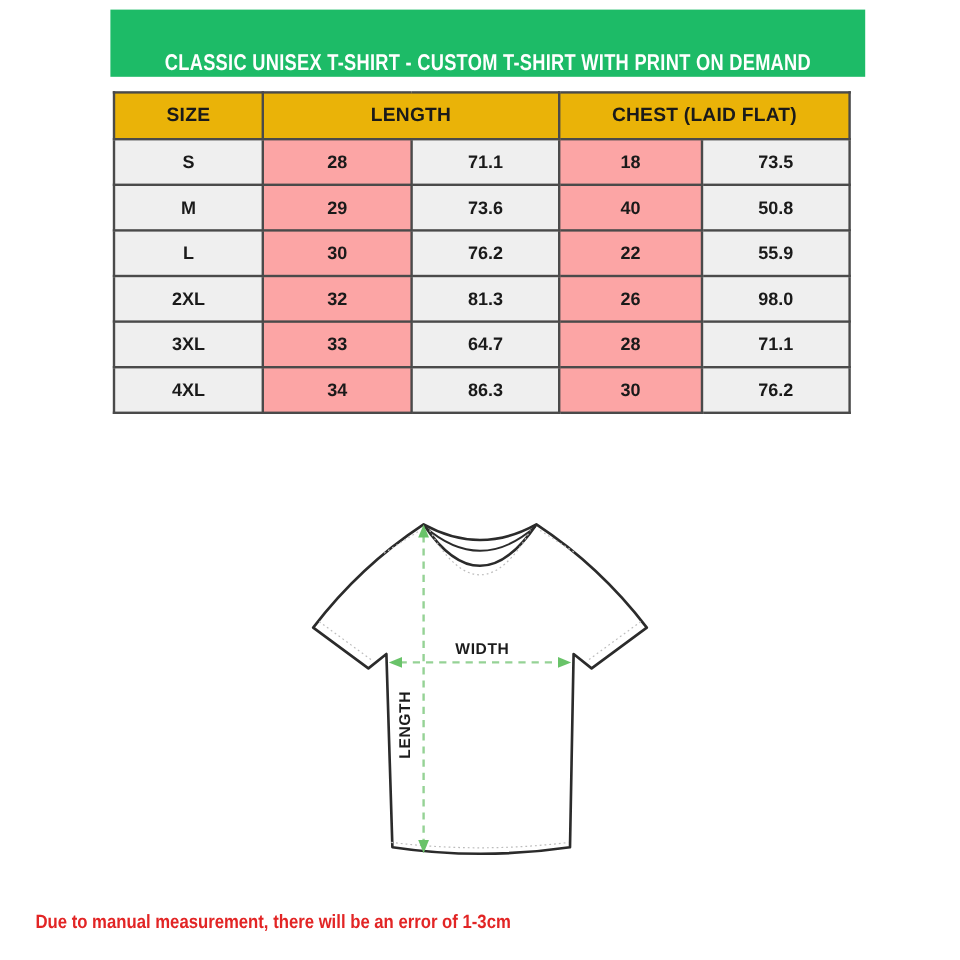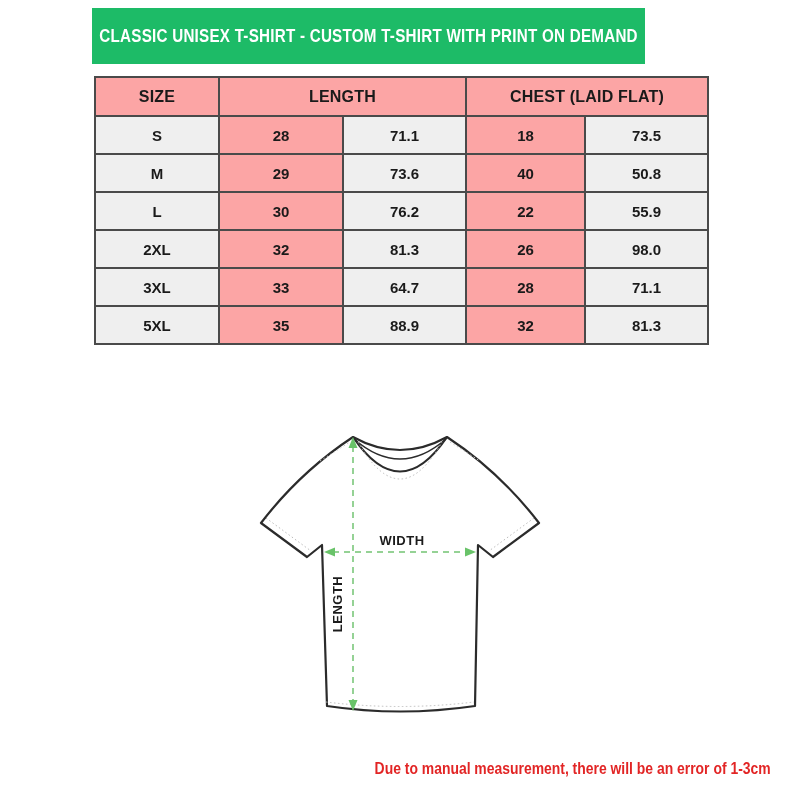--- a/index.html
+++ b/index.html
@@ -1,39 +1,39 @@
 <!DOCTYPE html>
 <html><head>
 <meta charset="utf-8">
 <style>
   html,body{margin:0;padding:0;background:#ffffff;}
   body{width:800px;height:800px;position:relative;overflow:hidden;
        font-family:"Liberation Sans",sans-serif;}
 
   
-  .banner{position:absolute;left:92px;top:8px;width:553px;height:56px;
-          background:#1dbb67;display:flex;align-items:center;justify-content:center;}
+  .banner{position:absolute;left:92px;top:8px;width:629px;height:56px;
+          background:#1dbb67;display:flex;align-items:flex-end;justify-content:center;}
   .banner span{color:#ffffff;font-weight:700;font-size:19px;white-space:nowrap;
                transform:scaleX(0.80);transform-origin:center;letter-spacing:0.3px;}
 
   
   .size-table{position:absolute;left:94px;top:76px;width:613px;
               border-collapse:collapse;table-layout:fixed;
               border:2px solid #3f3f3f;}
   .size-table th,.size-table td{border:2px solid #4a4a4a;text-align:center;
               vertical-align:middle;color:#1a1a1a;padding:0;}
-  .size-table th{background:#fca5a5;font-size:16px;font-weight:700;height:37px;letter-spacing:0.2px;margin-top:19px;}
+  .size-table th{background:#eab308;font-size:16px;font-weight:700;height:37px;letter-spacing:0.2px;margin-top:19px;}
   .size-table td{font-size:15px;font-weight:700;height:36px;background:#fca5a5;}
   .size-table td.shade{background:#efefef;}
 
   
   .shirt-wrap{position:absolute;left:240px;top:414px;width:320px;height:320px;}
 
   
-  .note{position:absolute;left:0;top:760px;width:800px;text-align:right;}
+  .note{position:absolute;left:0;top:760px;width:800px;text-align:left;}
   .note span{color:#e22525;font-weight:700;font-size:16px;white-space:nowrap;
              display:inline-block;transform:scaleX(0.87);transform-origin:center;}
 </style>
 </head>
 <body>
 
 <div class="banner">
   <span>CLASSIC UNISEX T-SHIRT - CUSTOM T-SHIRT WITH PRINT ON DEMAND</span>
 </div>
 
@@ -82,25 +82,25 @@
       <td class="shade">98.0</td>
     </tr>
     <tr>
       <td class="shade">3XL</td>
       <td>33</td>
       <td class="shade">64.7</td>
       <td>28</td>
       <td class="shade">71.1</td>
     </tr>
     <tr>
-      <td class="shade">5XL</td>
-      <td>35</td>
-      <td class="shade">88.9</td>
-      <td>32</td>
-      <td class="shade">81.3</td>
+      <td class="shade">4XL</td>
+      <td>34</td>
+      <td class="shade">86.3</td>
+      <td>30</td>
+      <td class="shade">76.2</td>
     </tr>
   </tbody>
 </table>
 
 <div class="shirt-wrap">
   <svg width="320" height="320" viewBox="0 0 320 320">
 
     <path d="M113,23 Q60,58 21,109 L67,143 L82,131 L87,292 Q160,303 235,292 L238,131 L253,143 L299,109 Q260,58 207,23 Q160,49 113,23 Z" fill="#ffffff" stroke="#2b2b2b" stroke-width="2.2" stroke-linejoin="round"></path>
 
     <path d="M114,25 Q160,65 206,25" fill="none" stroke="#2b2b2b" stroke-width="1.6"></path>

